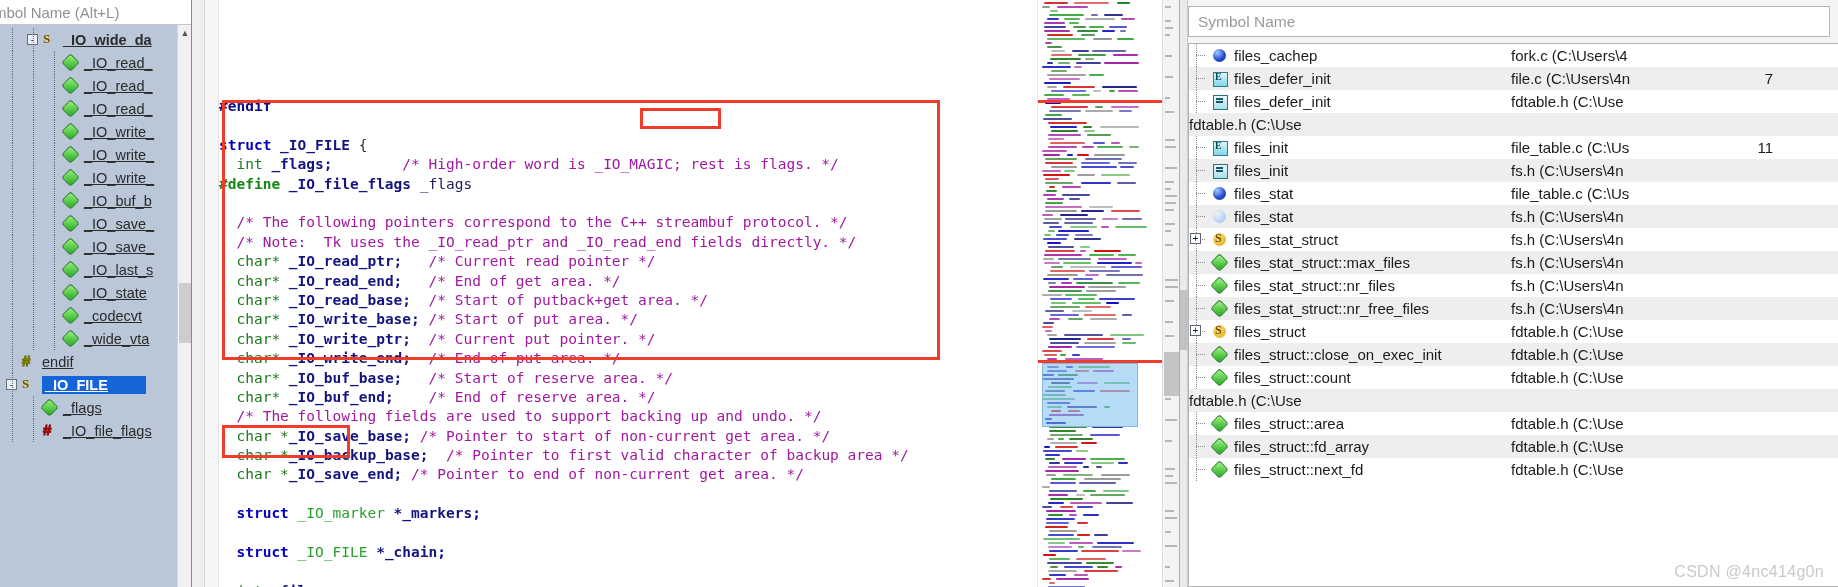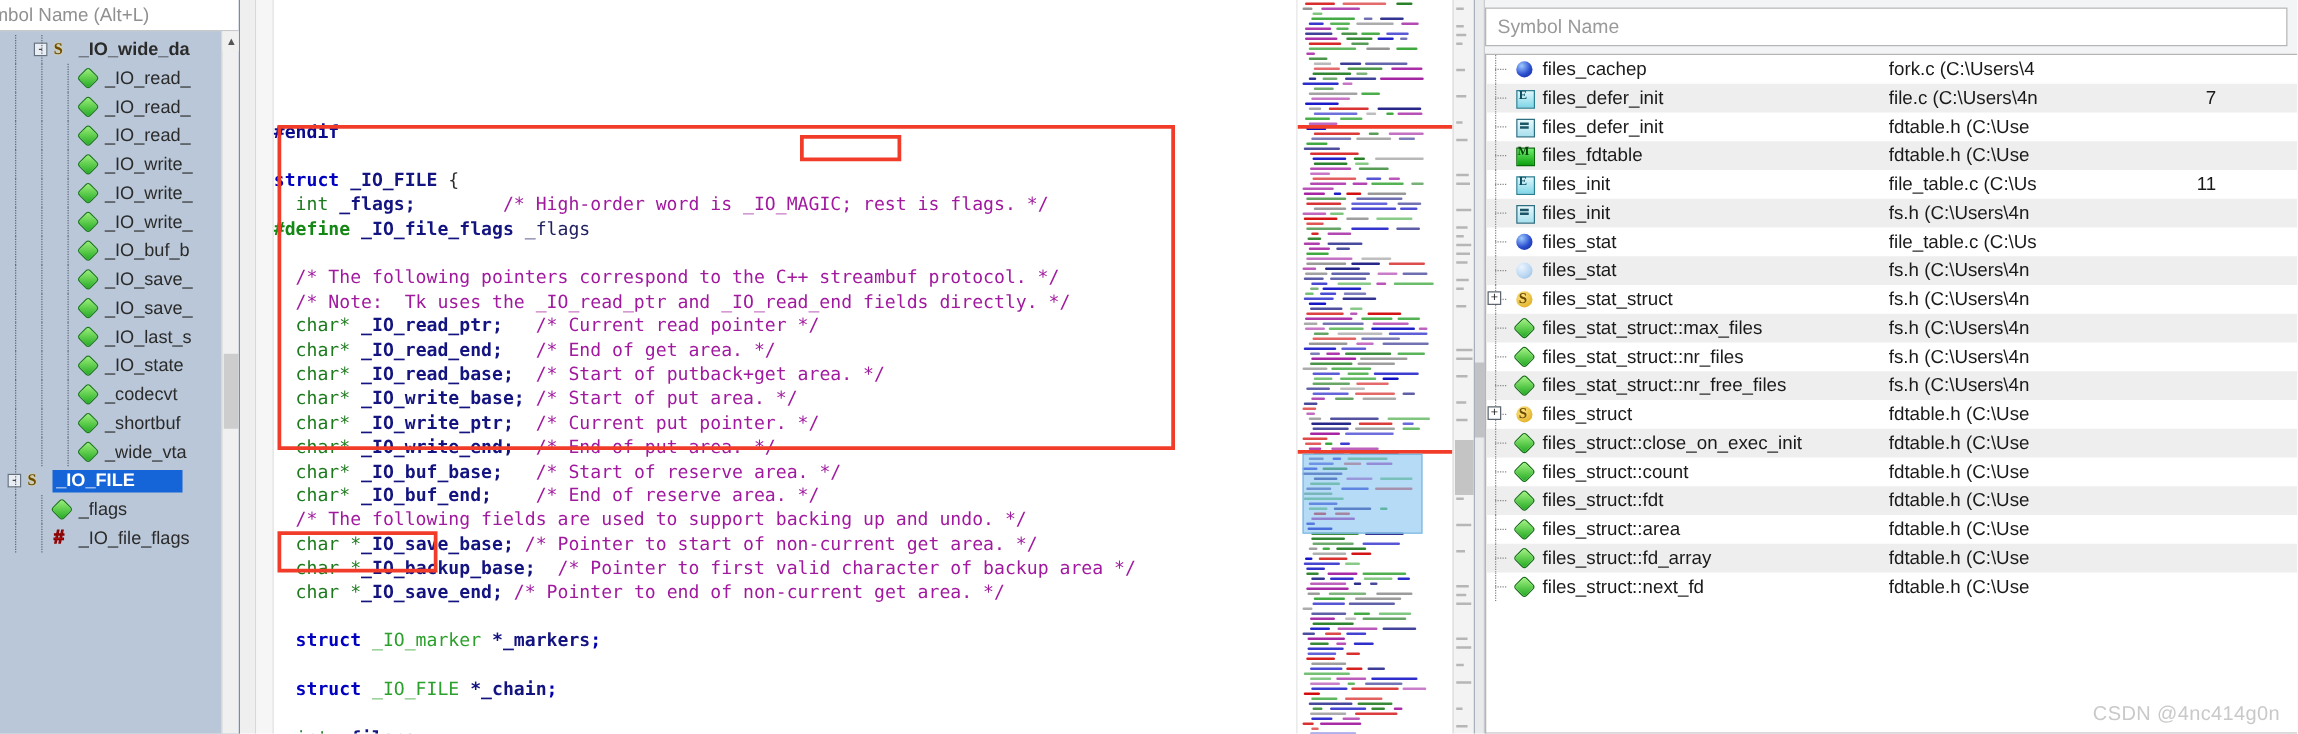--- a/index.html
+++ b/index.html
@@ -41,21 +41,21 @@
     overflow: hidden;
   }
   .tree-row {
     height: 23px;
     display: flex; align-items: center;
     white-space: nowrap;
     position: relative;
     font-size: 14.5px;
     color: #2b2b2b;
   }
-  .tree-row .lbl { font-family: "Liberation Sans", sans-serif; }
+  .tree-row .lbl { font-family: "Liberation Sans", sans-serif; text-decoration: underline; }
   .tree-row.sel .lbl {
     background: #1565d8;
     color: #ffffff;
     font-weight: bold;
     padding: 1px 38px 1px 3px;
   }
   .tree-row.bold .lbl { font-weight: bold; }
   .indent { display: inline-block; }
   
   .guide {
@@ -484,30 +484,28 @@
           <span class="ico ico-member"></span>
           <span class="lbl">_codecvt</span>
         </div>
         <div class="tree-row">
           <span class="guide" style="left: 12px;"></span>
           <span class="guide" style="left: 33px;"></span>
           <span class="guide" style="left: 54px;"></span>
           <span class="indent" style="width: 48px;"></span>
           <span class="indent" style="width: 15px;"></span>
           <span class="ico ico-member"></span>
-          <span class="lbl">_shortbuf</span>
-        </div>
-        <div class="tree-row">
-          <span class="guide" style="left: 12px;"></span>
-          <span class="guide" style="left: 33px;"></span>
-          <span class="guide" style="left: 54px;"></span>
-          <span class="indent" style="width: 48px;"></span>
-          <span class="indent" style="width: 15px;"></span>
-          <span class="ico ico-member"></span>
           <span class="lbl">_wide_vta</span>
+        </div>
+        <div class="tree-row">
+          <span class="guide" style="left: 12px;"></span>
+          <span class="indent" style="width: 6px;"></span>
+          <span class="indent" style="width: 15px;"></span>
+          <span class="ico ico-hash-y"></span>
+          <span class="lbl">endif</span>
         </div>
         <div class="tree-row sel bold">
           <span class="guide" style="left: 12px;"></span>
           <span class="indent" style="width: 6px;"></span>
           <span class="expander">-</span>
           <span class="ico ico-struct"></span>
           <span class="lbl">_IO_FILE</span>
         </div>
         <div class="tree-row">
           <span class="guide" style="left: 12px;"></span>
@@ -952,25 +950,20 @@
             <div class="c-sym">
               <span class="sym-tree-dots"></span>
               <span class="sicon si-doc"></span>
               <span>files_defer_init</span>
             </div>
             <div class="c-file">fdtable.h (C:\Use</div>
             <div class="c-met"></div>
             <div class="c-pad"></div>
           </div>
           <div class="sym-row alt">
-            <div class="c-sym">
-              <span class="sym-tree-dots"></span>
-              <span class="sicon si-m"></span>
-              <span>files_fdtable</span>
-            </div>
             <div class="c-file">fdtable.h (C:\Use</div>
             <div class="c-met"></div>
             <div class="c-pad"></div>
           </div>
           <div class="sym-row">
             <div class="c-sym">
               <span class="sym-tree-dots"></span>
               <span class="sicon si-e"></span>
               <span>files_init</span>
             </div>
@@ -1076,25 +1069,20 @@
             <div class="c-sym">
               <span class="sym-tree-dots"></span>
               <span class="sicon si-diamond"></span>
               <span>files_struct::count</span>
             </div>
             <div class="c-file">fdtable.h (C:\Use</div>
             <div class="c-met"></div>
             <div class="c-pad"></div>
           </div>
           <div class="sym-row alt">
-            <div class="c-sym">
-              <span class="sym-tree-dots"></span>
-              <span class="sicon si-diamond"></span>
-              <span>files_struct::fdt</span>
-            </div>
             <div class="c-file">fdtable.h (C:\Use</div>
             <div class="c-met"></div>
             <div class="c-pad"></div>
           </div>
           <div class="sym-row">
             <div class="c-sym">
               <span class="sym-tree-dots"></span>
               <span class="sicon si-diamond"></span>
               <span>files_struct::area</span>
             </div>

